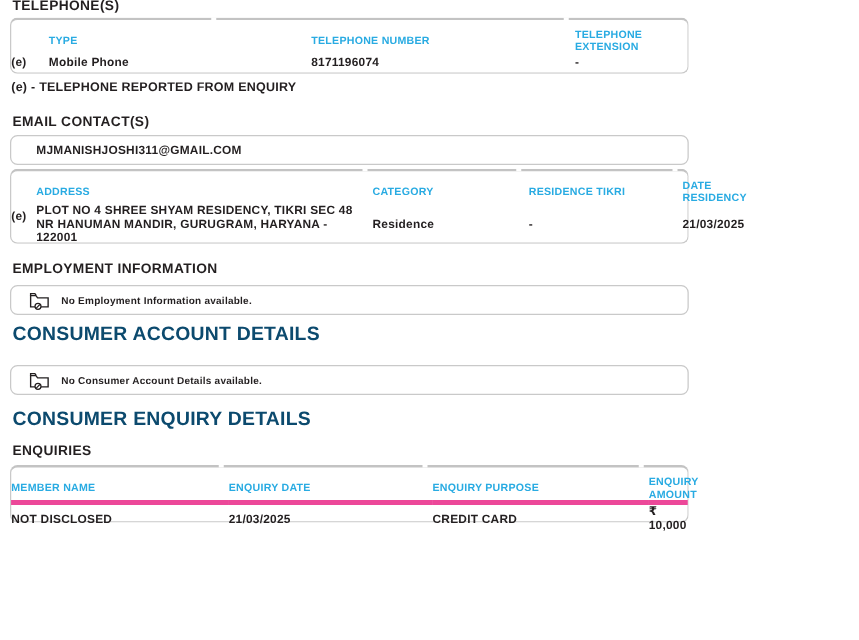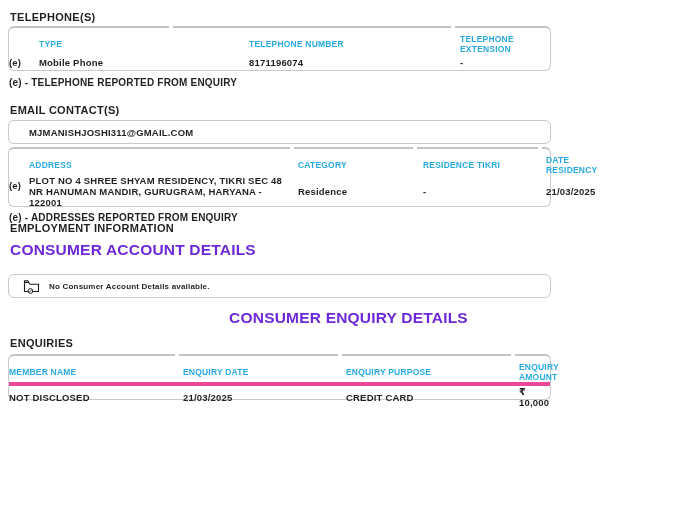--- a/index.html
+++ b/index.html
@@ -1,28 +1,28 @@
 <!DOCTYPE html>
 <html><head>
 <meta charset="utf-8">
 <style>
   html,body{margin:0;padding:0;background:#fff;}
   body{
     width:687px;height:512px;overflow:hidden;position:relative;
     font-family:"Liberation Sans","DejaVu Sans",sans-serif;
     -webkit-font-smoothing:antialiased;
   }
-  .page{padding:12px 0 0 8px;width:679px;}
+  .page{padding:0 0 0 8px;width:679px;}
 
   .sec-title{
     margin:0 0 0 2px;font-size:11px;font-weight:700;color:#231f20;
     letter-spacing:.3px;line-height:11px;
   }
   .big-title{
-    margin:0 0 0 2px;font-size:15.5px;font-weight:700;color:#6d28d9;
+    margin:0 0 0 2px;font-size:15.5px;font-weight:700;color:#0c4a6e;
     letter-spacing:.2px;line-height:16px;
   }
   .footnote{
     margin:0 0 0 1px;font-size:10px;font-weight:700;color:#231f20;
     letter-spacing:.2px;line-height:10px;
   }
 
   .data-box{
     position:relative;box-sizing:border-box;width:543px;background:#fff;
     border:1px solid #c9c9c9;border-radius:6px;
@@ -60,25 +60,25 @@
   .email-value{font-size:9.5px;font-weight:700;color:#231f20;letter-spacing:.2px;margin-left:20px;}
 
   .empty-box{height:24px;display:flex;align-items:center;}
   .folder-icon{margin-left:14px;display:inline-flex;}
   .empty-text{font-size:8px;font-weight:700;color:#231f20;letter-spacing:.2px;margin-left:9px;}
 
   .mt-foot1{margin-top:7px;}
   .mt-title-email{margin-top:17px;}
   .mt-title-addr{margin-top:18px;}
   .mt-foot2{margin-top:6px;}
-  .mt-title-emp{}
+  .mt-title-emp{margin-top:15px;}
   .mt-box-emp{margin-top:7px;}
   .mt-big-acct{margin-top:8px;}
   .mt-box-acct{margin-top:16px;}
-  .mt-big-enq{margin-top:12px;text-align:center;}
+  .mt-big-enq{margin-top:12px;}
   .mt-sub-enq{margin-top:12px;}
 </style>
 </head>
 <body>
 
 <div class="page">
 
   <h2 class="sec-title">TELEPHONE(S)</h2>
   <div class="data-box table-box tel-box">
     <i class="tbgap" style="left:160px"></i>
@@ -140,23 +140,33 @@
         <tr>
           <td class="marker">(e)</td>
           <td style="padding-right:14px">PLOT NO 4 SHREE SHYAM RESIDENCY, TIKRI SEC 48 NR HANUMAN MANDIR, GURUGRAM, HARYANA - 122001</td>
           <td>Residence</td>
           <td>-</td>
           <td>21/03/2025</td>
         </tr>
       </tbody>
     </table>
   </div>
-  <p class="footnote mt-foot2">(e) - ADDRESSES REPORTED FROM ENQUIRY</p>
 
   <h2 class="sec-title mt-title-emp">EMPLOYMENT INFORMATION</h2>
+  <div class="data-box empty-box mt-box-emp">
+    <span class="folder-icon">
+      <svg width="17" height="15" viewBox="0 0 17 15" fill="none">
+        <path d="M1.5 3.5 h4.2 l1.4 1.8 h8.4 v7.2 h-14 z" stroke="#231f20" stroke-width="1.1" fill="none"></path>
+        <path d="M1.5 3.5 v-1.6 h3.4 l1 1.4" stroke="#231f20" stroke-width="1.1" fill="none"></path>
+        <circle cx="7.4" cy="12" r="2.4" fill="#fff" stroke="#231f20" stroke-width="1"></circle>
+        <line x1="6" y1="13.5" x2="8.9" y2="10.6" stroke="#231f20" stroke-width="0.9"></line>
+      </svg>
+    </span>
+    <span class="empty-text">No Employment Information available.</span>
+  </div>
 
   <h1 class="big-title mt-big-acct">CONSUMER ACCOUNT DETAILS</h1>
   <div class="data-box empty-box mt-box-acct">
     <span class="folder-icon">
       <svg width="17" height="15" viewBox="0 0 17 15" fill="none">
         <path d="M1.5 3.5 h4.2 l1.4 1.8 h8.4 v7.2 h-14 z" stroke="#231f20" stroke-width="1.1" fill="none"></path>
         <path d="M1.5 3.5 v-1.6 h3.4 l1 1.4" stroke="#231f20" stroke-width="1.1" fill="none"></path>
         <circle cx="7.4" cy="12" r="2.4" fill="#fff" stroke="#231f20" stroke-width="1"></circle>
         <line x1="6" y1="13.5" x2="8.9" y2="10.6" stroke="#231f20" stroke-width="0.9"></line>
       </svg>

